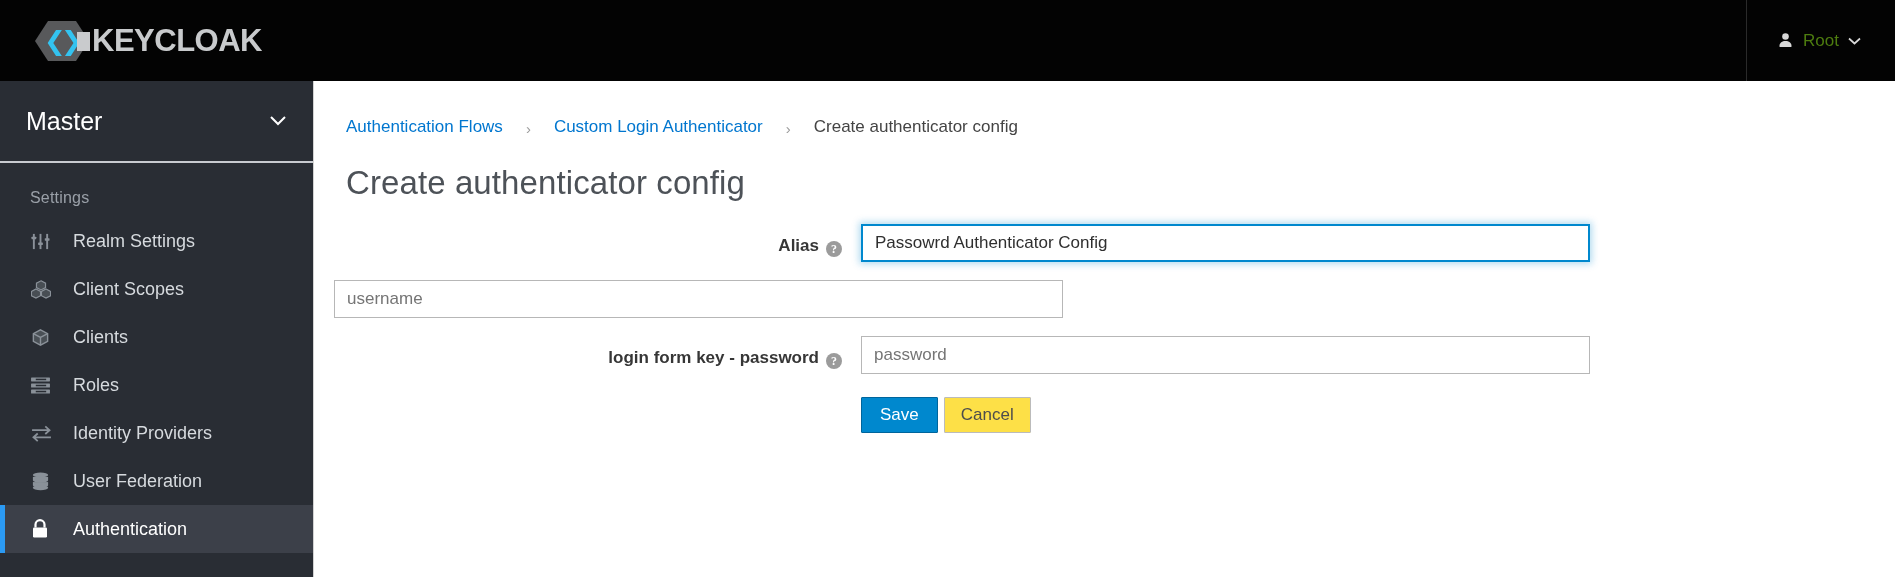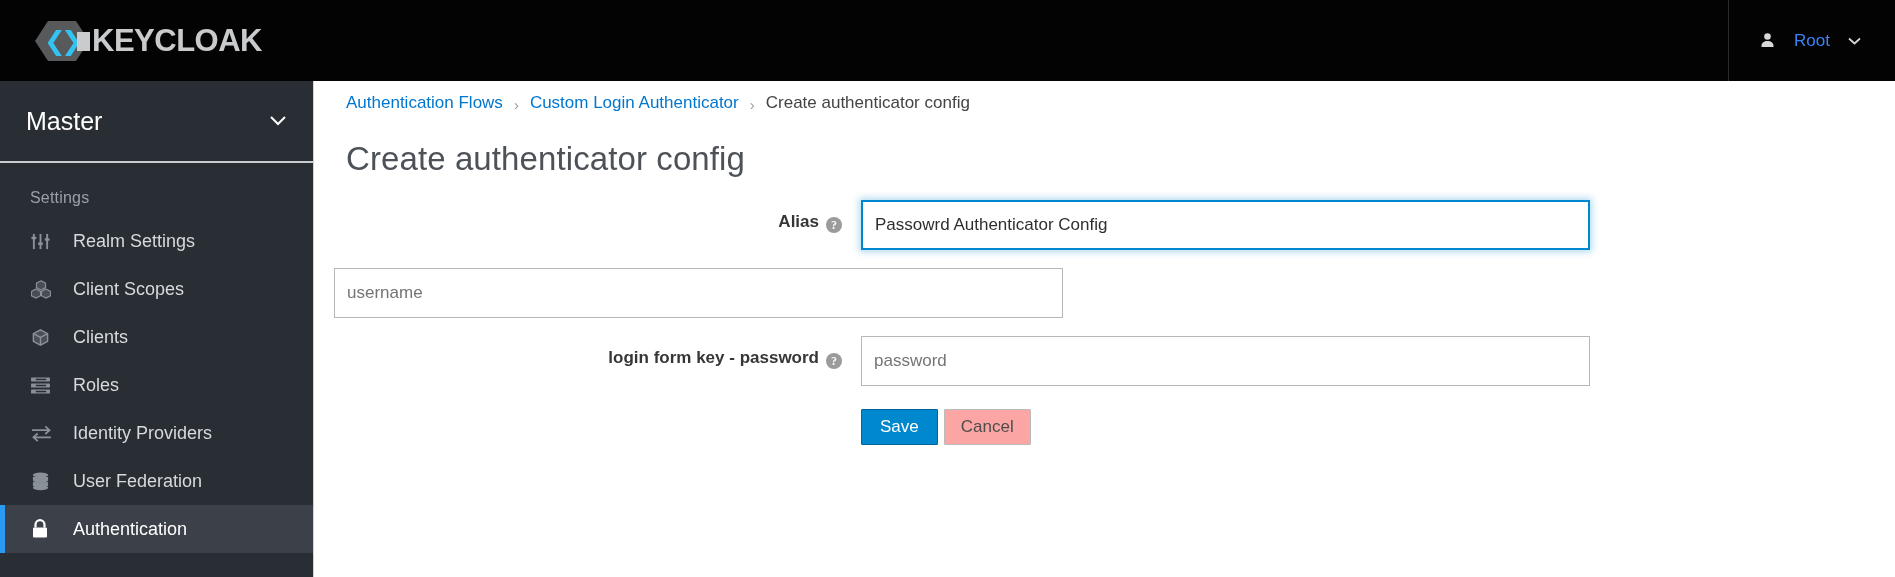--- a/index.html
+++ b/index.html
@@ -24,22 +24,22 @@
   .chev.r { left:33px; }
   .sqblock { position:absolute; left:49px; top:15px; width:13px; height:19px; background:#c9cbcd; }
   #logo-text {
     font-size:31px; font-weight:bold; color:#c8cacc;
     letter-spacing:-0.5px; margin-left:-4px;
     font-family:"Liberation Sans", sans-serif;
   }
   #masthead-right { margin-left:auto; display:flex; align-items:center; height:100%; }
   #masthead-divider { width:1px; height:81px; background:#2a2a2a; }
   #user-menu {
-    display:flex; align-items:center; gap:18px;
-    padding:0 34px 0 30px; height:100%; color:#3b82f6; font-size:17px;
+    display:flex; align-items:center; gap:9px;
+    padding:0 34px 0 30px; height:100%; color:#4d7c0f; font-size:17px;
     cursor:pointer;
   }
   #user-icon svg { display:block; }
   #user-caret svg { display:block; }
 
   
   #sidebar {
     position:absolute; left:0; top:81px; width:314px; height:496px;
     background:#292d34;
     border-right:1px solid #d2d2d2;
@@ -67,22 +67,22 @@
   }
   .nav-item .nav-label { margin-left:8px; }
   .nav-item.active {
     background:#3c4049; border-left:5px solid #2b9af3; color:#fff;
   }
   .nav-item.active .nav-icon { color:#fff; }
 
   
   #main { position:absolute; left:315px; top:81px; width:1580px; height:496px; background:#fff; }
   #breadcrumb {
-    display:flex; align-items:flex-end; gap:0;
-    font-size:17px; padding:12px 0 0 31px;
+    display:flex; align-items:flex-end; gap:12px;
+    font-size:17px; padding:36px 0 0 31px;
   }
   .crumb-link { color:#0076cf; cursor:pointer; }
   .crumb-sep { color:#9b9b9b; margin:0 11px; font-size:15px; }
   .crumb-current { color:#444; }
   #page-title {
     font-size:33px; color:#4d5258; font-weight:300;
     padding:27px 0 0 31px; letter-spacing:0.1px;
   }
 
   
@@ -95,39 +95,39 @@
   }
   .help-icon {
     display:inline-block; vertical-align:-2px; margin-left:7px;
     width:16px; height:16px; border-radius:50%;
     background:#9b9b9b; color:#fff; font-size:12px;
     line-height:16px; text-align:center; font-weight:bold;
     cursor:pointer; font-family:"Liberation Serif", serif;
   }
   .form-control { margin-left:19px; }
   .ktext {
-    width:729px; height:50px; padding:6px 12px;
+    width:729px; height:38px; padding:6px 12px;
     font-size:17px; color:#6b6b6b;
     border:1px solid #b7b7b7; background:#fff;
     font-family:"Liberation Sans", sans-serif;
     border-radius:0; outline:none;
   }
   .ktext.focused {
     border:2px solid #0088ce; color:#2f2f2f;
     box-shadow:0 0 7px 2px rgba(0,136,206,0.30);
   }
   #button-row { display:flex; margin-left:546px; margin-top:23px; gap:6px; }
   #save-button {
     background:#0088ce; border:1px solid #00659c; color:#fff;
     font-size:17px; font-weight:normal; padding:7px 18px;
     cursor:pointer; font-family:"Liberation Sans", sans-serif;
     border-radius:1px;
   }
   #cancel-button {
-    background:#fca5a5; border:1px solid #bbb; color:#4d4d4d;
+    background:#fde047; border:1px solid #bbb; color:#4d4d4d;
     font-size:17px; padding:7px 16px; cursor:pointer;
     font-family:"Liberation Sans", sans-serif; border-radius:1px;
   }
 </style>
 </head>
 <body>
 
 <div id="masthead">
   <div id="brand">
     <div id="logo-mark">

